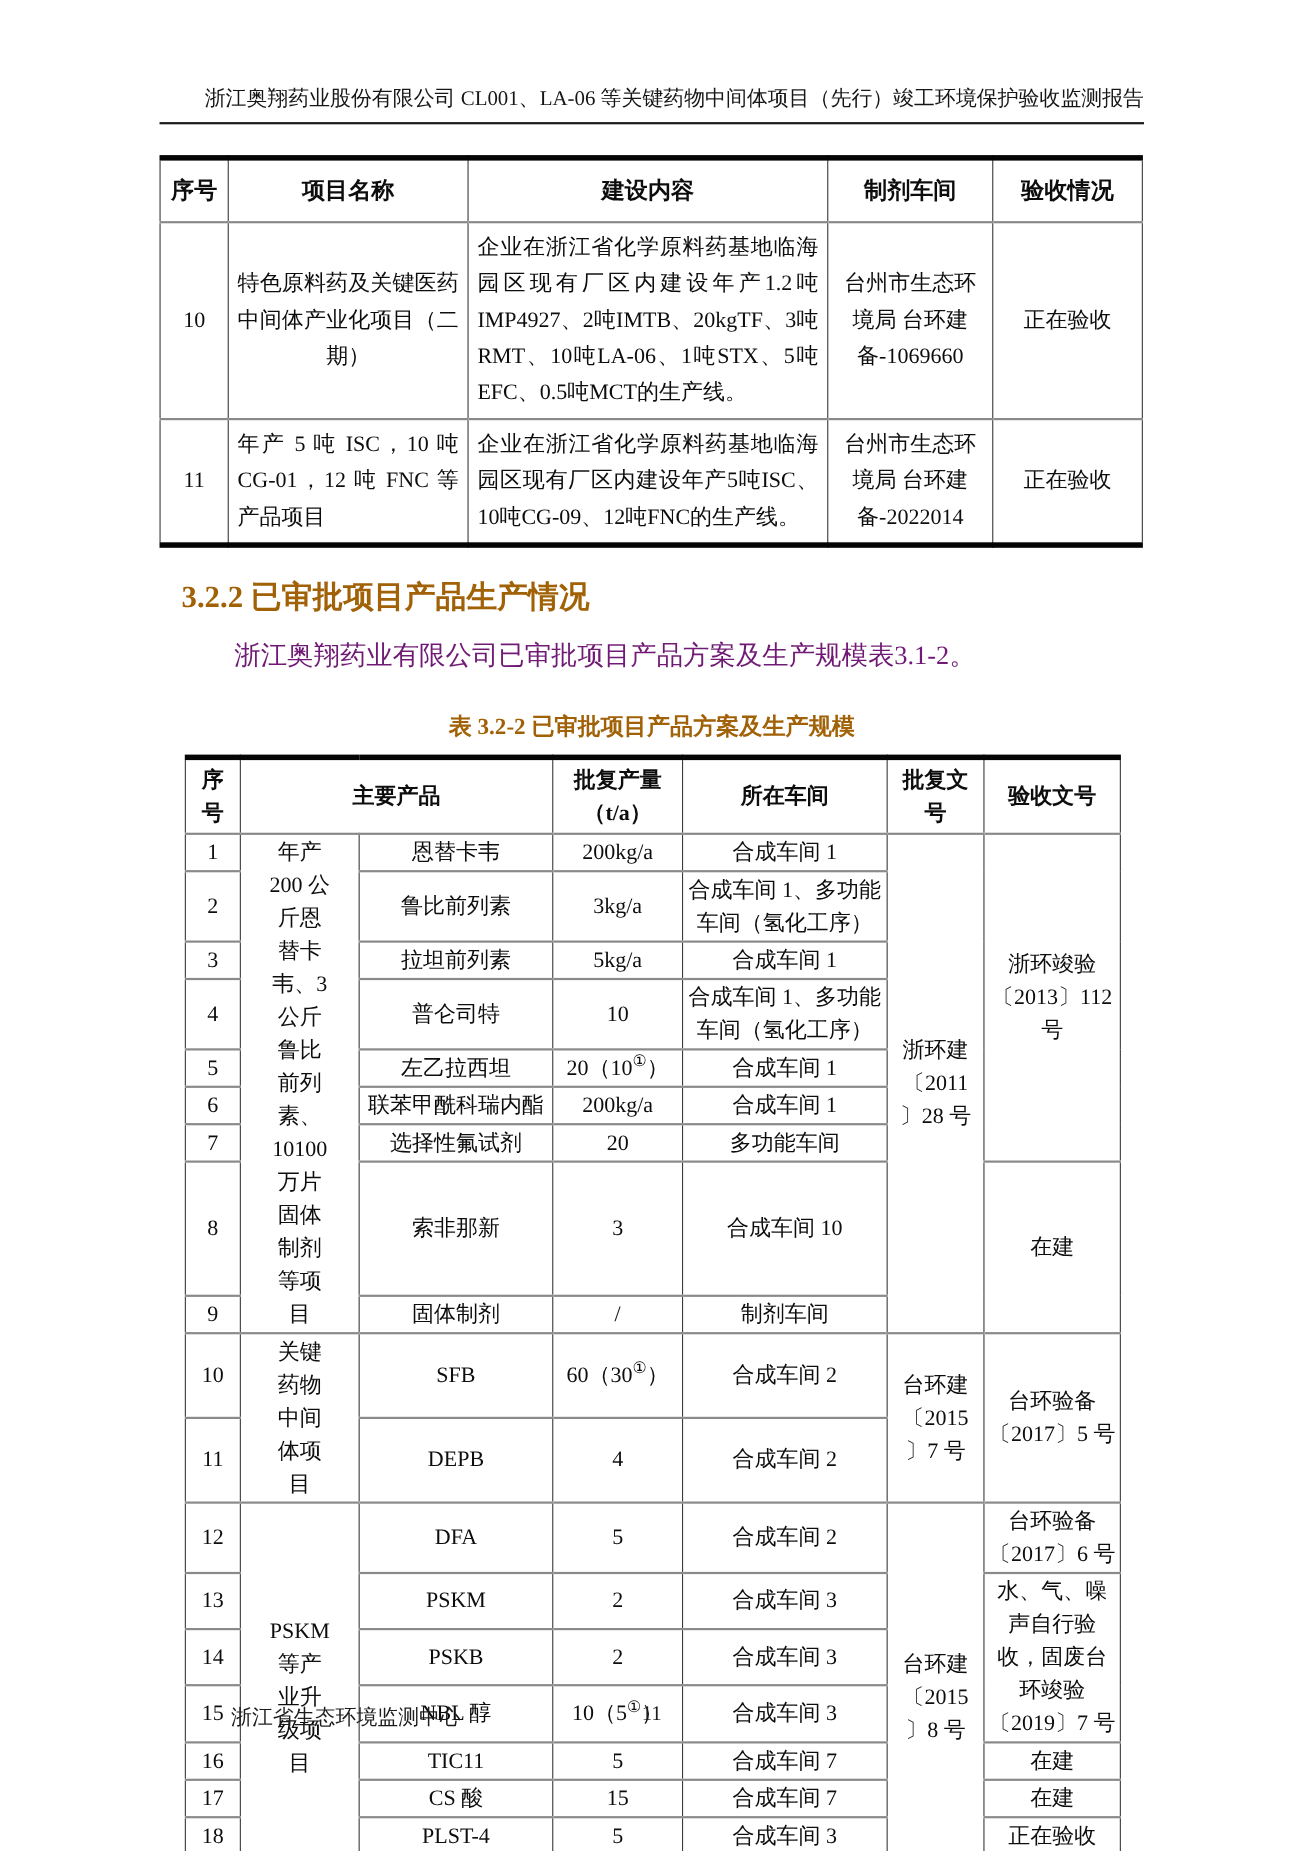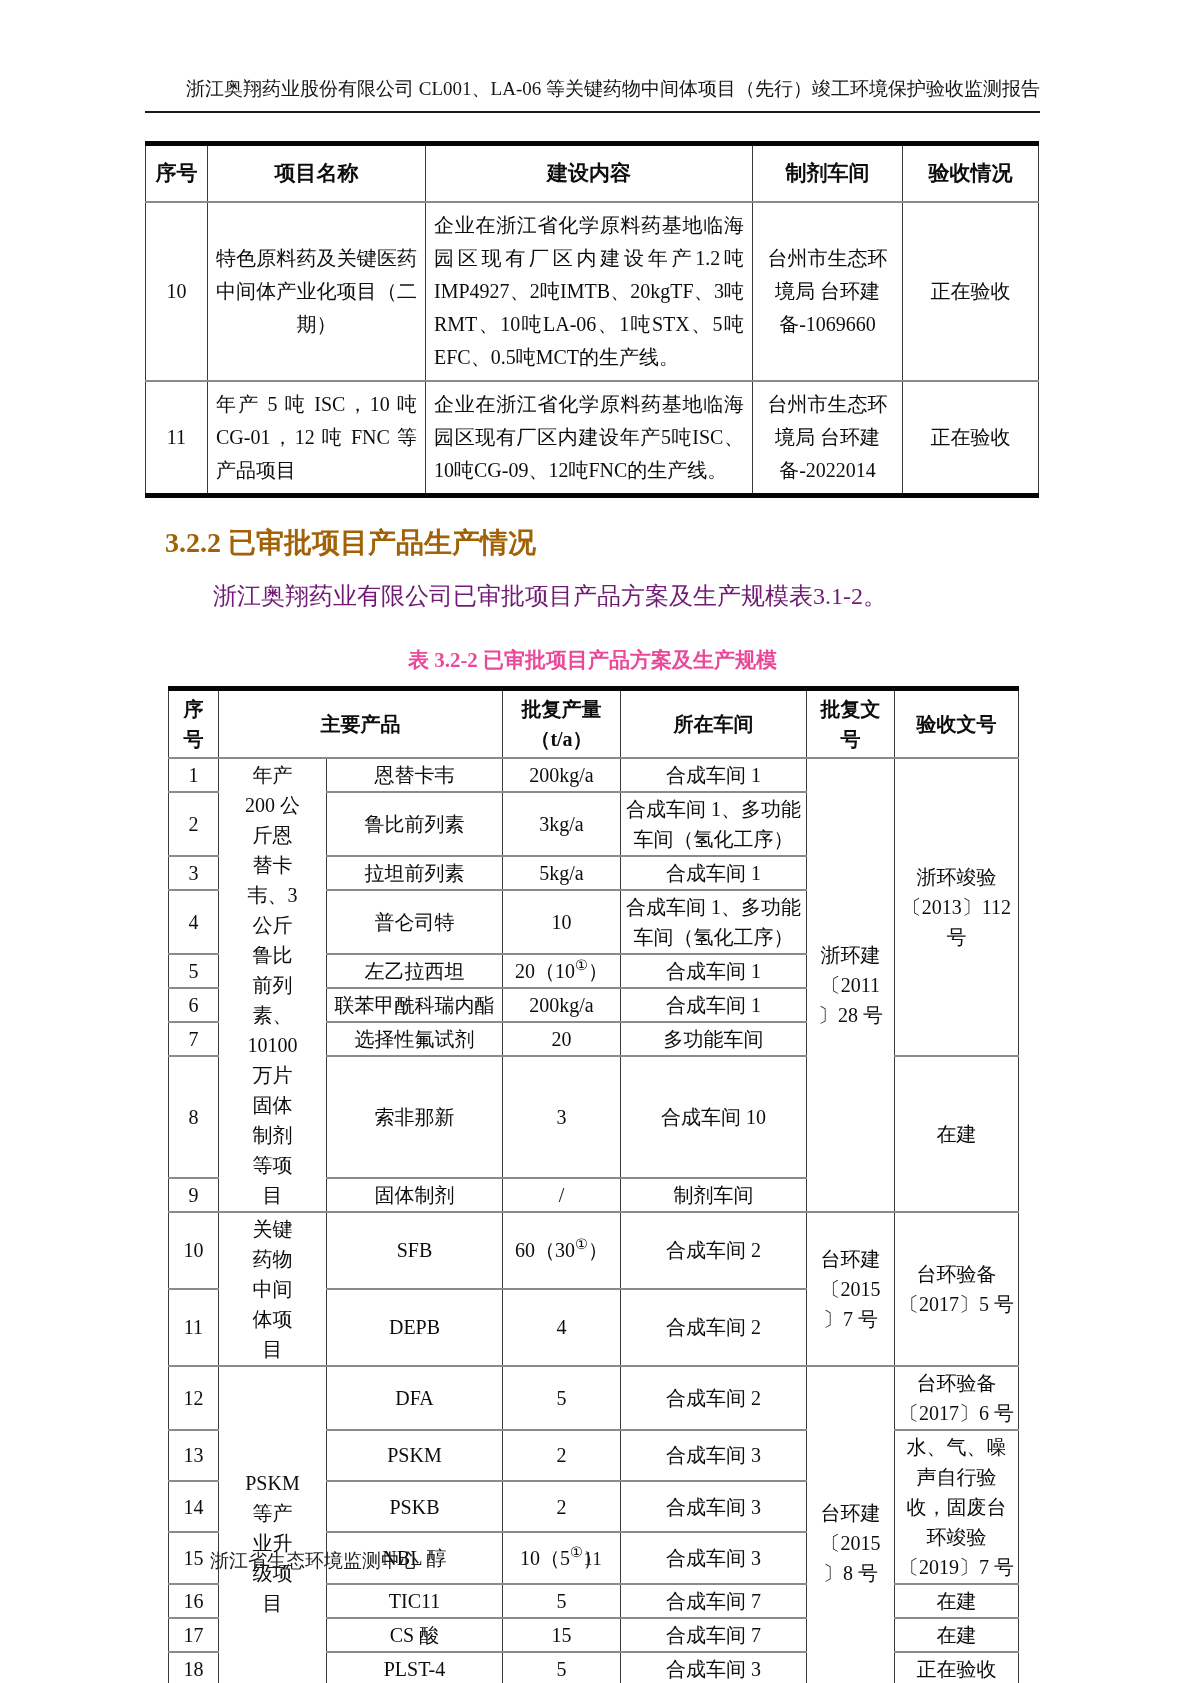--- a/index.html
+++ b/index.html
@@ -58,21 +58,21 @@
     margin:18px 0 0 20px;
     font-size:24px;
     text-indent:2em;
     color:#701a75;
   }
   .cap{
     margin-top:34px;
     text-align:center;
     font-size:21px;
     font-weight:bold;
-    color:#ec4899;
+    color:#a16207;
   }
   
   .t2{
     width:850px;
     margin:12px 0 0 23px;
     border:1.5px solid #2a2a2a;
     border-top:5px solid #050505;
     border-bottom:5px solid #050505;
     font-size:20px;
   }

